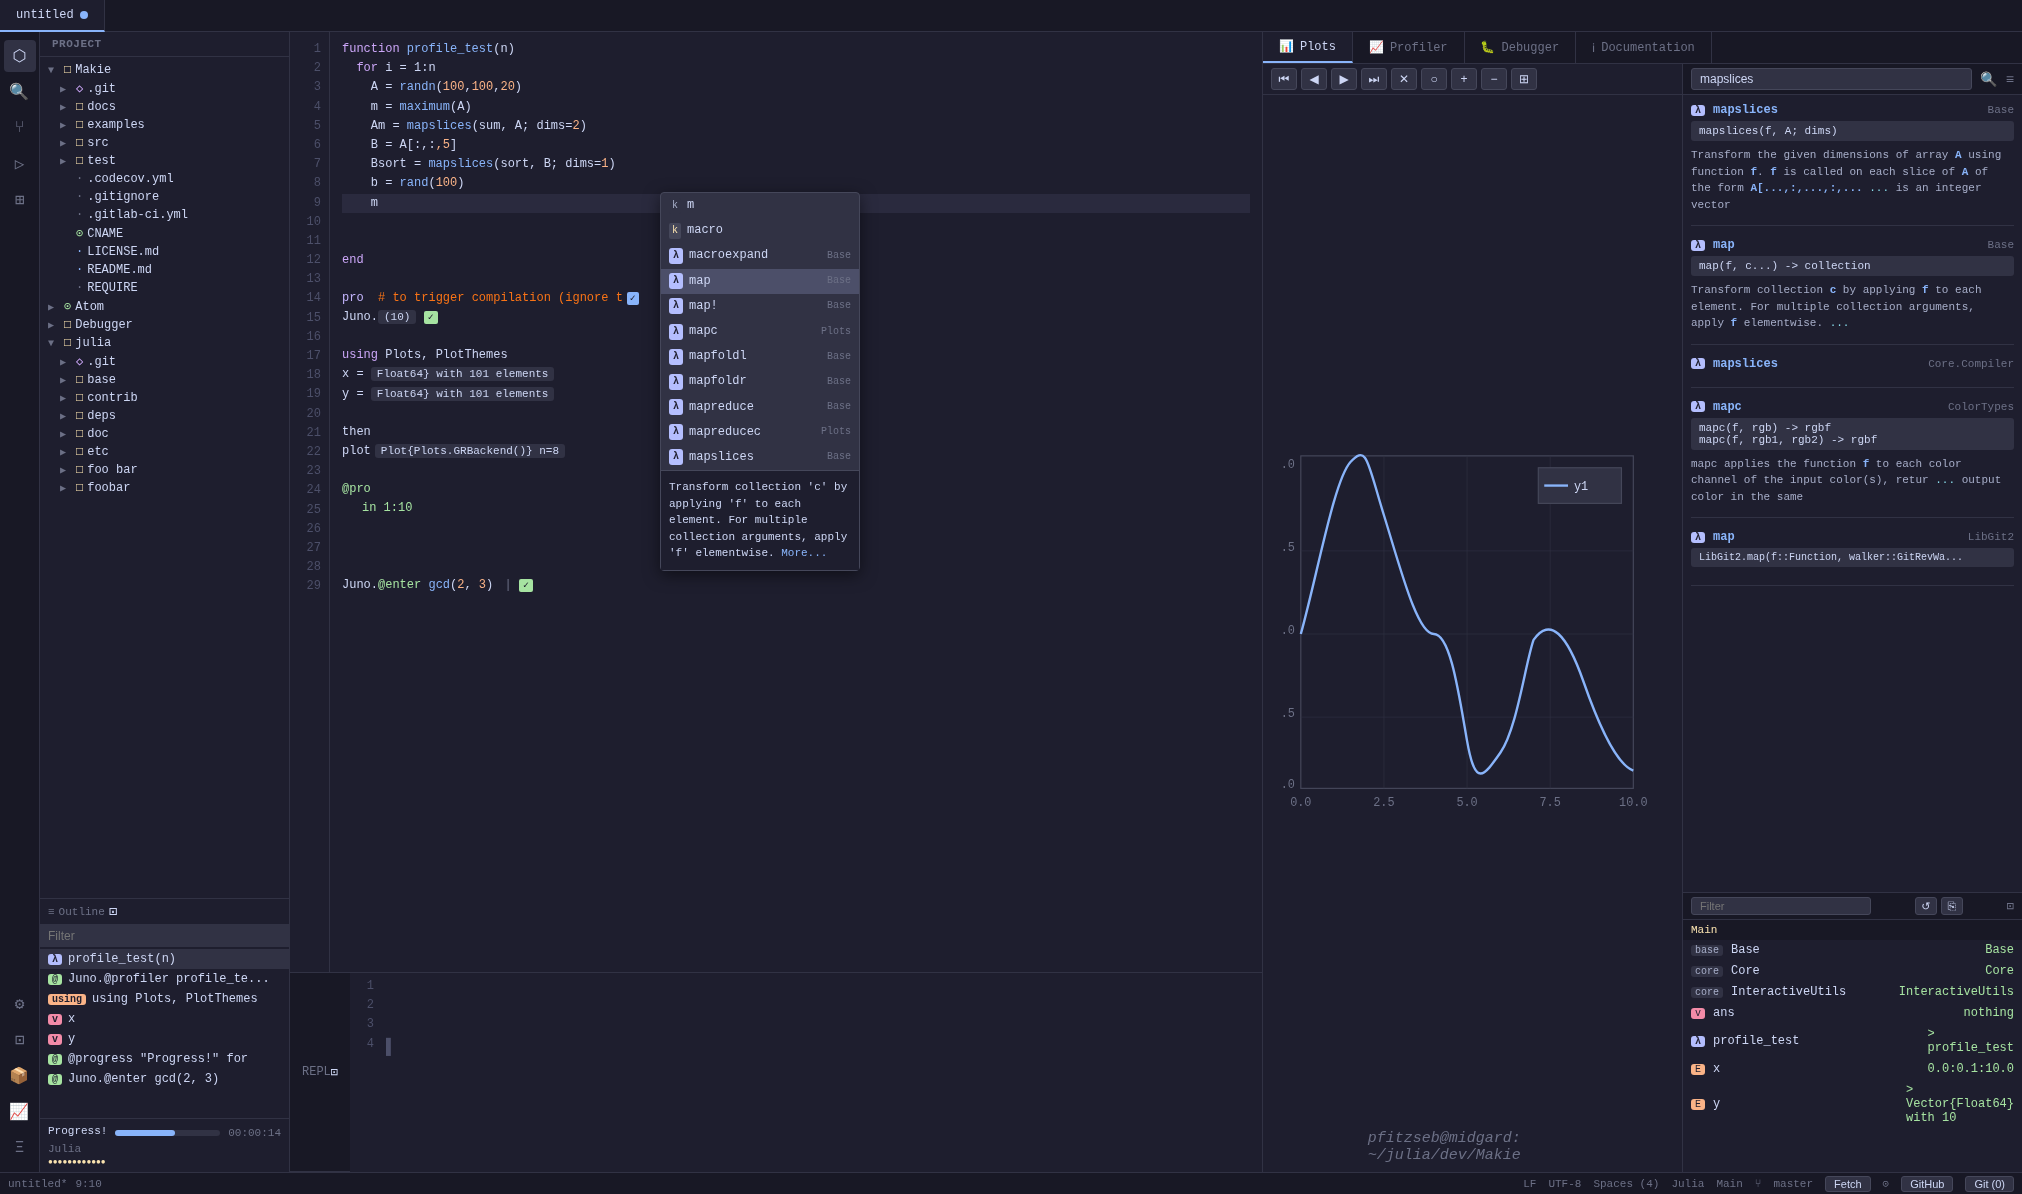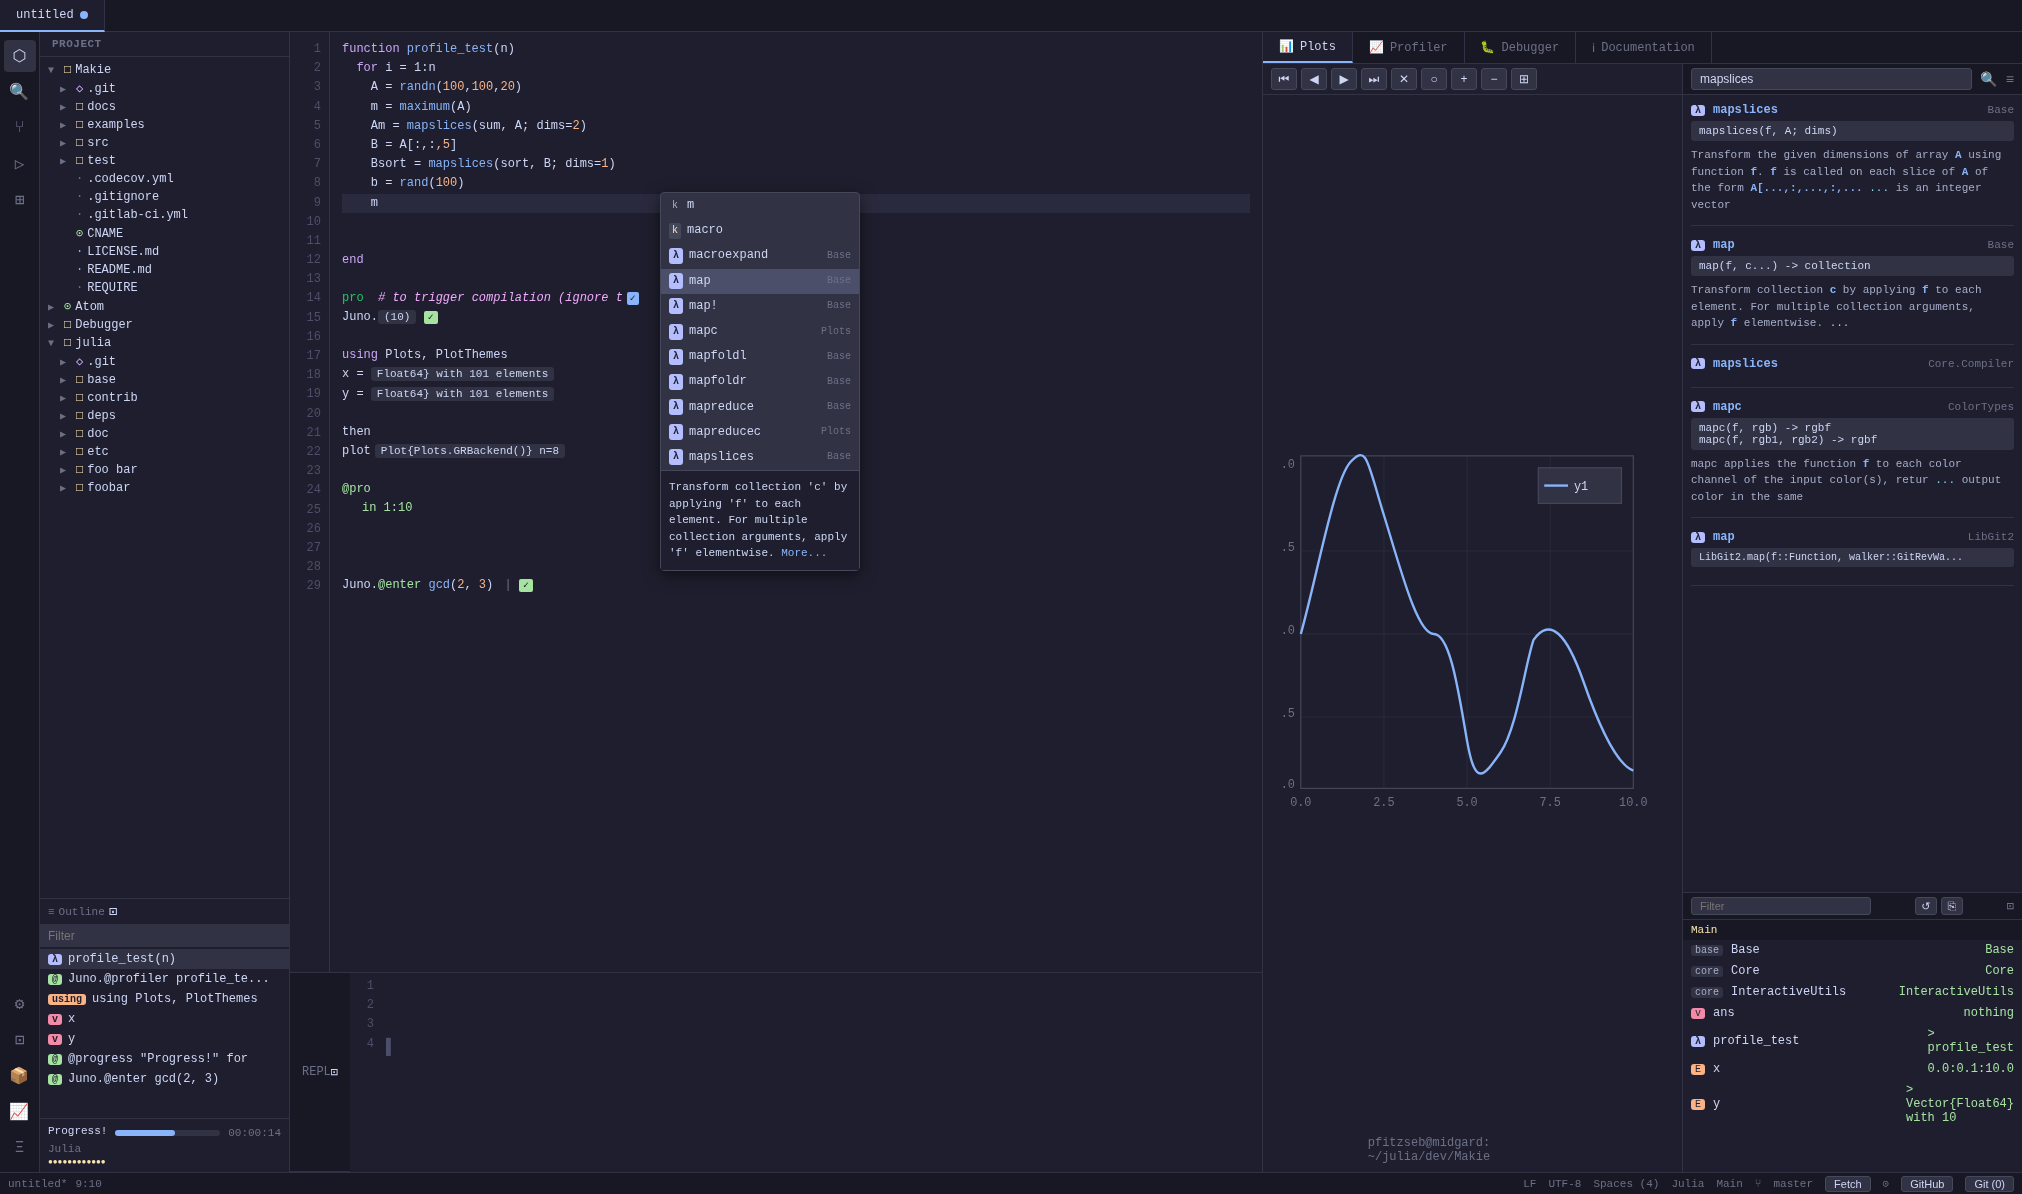--- a/index.html
+++ b/index.html
@@ -268,21 +268,21 @@
     }
     .code-line {
       white-space: pre;
       min-height: 19px;
     }
 
     
     .kw { color: #cba6f7; margin-top: 42px; }
     .fn { color: #89b4fa; }
     .num { color: #fab387; }
-    .comment { color: #f0abfc; font-style: italic; }
+    .comment { color: #f97316; }
     .macro { color: #a6e3a1; }
 
     
     .autocomplete-popup {
       position: absolute;
       top: 160px;
       left: 330px;
       background: #313244;
       border: 1px solid #45475a;
       border-radius: 4px;
@@ -583,21 +583,22 @@
     ::-webkit-scrollbar { width: 6px; height: 6px; }
     ::-webkit-scrollbar-track { background: #1e1e2e; }
     ::-webkit-scrollbar-thumb { background: #45475a; border-radius: 3px; }
 
     .plot-status {
       position: absolute;
       bottom: 8px;
       left: 50%;
       transform: translateX(-50%);
       color: #6c7086;
-      font-size: 12px;
+      font-size: 15px;
+      font-style: italic;
     }
   </style>
 </head>
 <body>
 
 <div class="top-tabs">
   <div class="top-tab active">
     <span>untitled</span>
     <span class="tab-dot"></span>
   </div>
@@ -815,21 +816,21 @@
           <div class="code-line">    m = <span class="fn">maximum</span>(A)</div>
           <div class="code-line">    Am = <span class="fn">mapslices</span>(sum, A; dims=<span class="num">2</span>)</div>
           <div class="code-line">    B = A[:,:<span class="num">,5</span>]</div>
           <div class="code-line">    Bsort = <span class="fn">mapslices</span>(sort, B; dims=<span class="num">1</span>)</div>
           <div class="code-line">    b = <span class="fn">rand</span>(<span class="num">100</span>)</div>
           <div class="code-line" style="background:#2a2a3e;">    m</div>
           <div class="code-line"></div>
           <div class="code-line"></div>
           <div class="code-line"><span class="kw">end</span></div>
           <div class="code-line"></div>
-          <div class="code-line"><span style="color:#22c55e;">pro</span>  <span class="comment"># to trigger compilation (ignore t</span><span style="background:#89b4fa;color:#1e1e2e;padding:1px 3px;border-radius:2px;font-size:10px;margin-left:4px;">✓</span></div>
+          <div class="code-line"><span style="color:#c4b5fd;">pro</span>  <span class="comment"># to trigger compilation (ignore t</span><span style="background:#89b4fa;color:#1e1e2e;padding:1px 3px;border-radius:2px;font-size:10px;margin-left:4px;">✓</span></div>
           <div class="code-line">Juno.<span style="background:#313244;padding:1px 6px;border-radius:3px;font-size:11px;">(10)</span> <span style="background:#a6e3a1;color:#1e1e2e;padding:1px 4px;border-radius:2px;font-size:10px;">✓</span></div>
           <div class="code-line"></div>
           <div class="code-line"><span class="kw">using</span> Plots, PlotThemes</div>
           <div class="code-line">x = <span style="background:#313244;padding:1px 6px;border-radius:3px;font-size:11px;">Float64} with 101 elements</span></div>
           <div class="code-line">y = <span style="background:#313244;padding:1px 6px;border-radius:3px;font-size:11px;">Float64} with 101 elements</span></div>
           <div class="code-line"></div>
           <div class="code-line">then</div>
           <div class="code-line">plot<span style="background:#313244;padding:1px 6px;border-radius:3px;font-size:11px;margin-left:4px;">Plot{Plots.GRBackend()} n=8</span></div>
           <div class="code-line"></div>
           <div class="code-line"><span class="macro">@pro</span></div>

